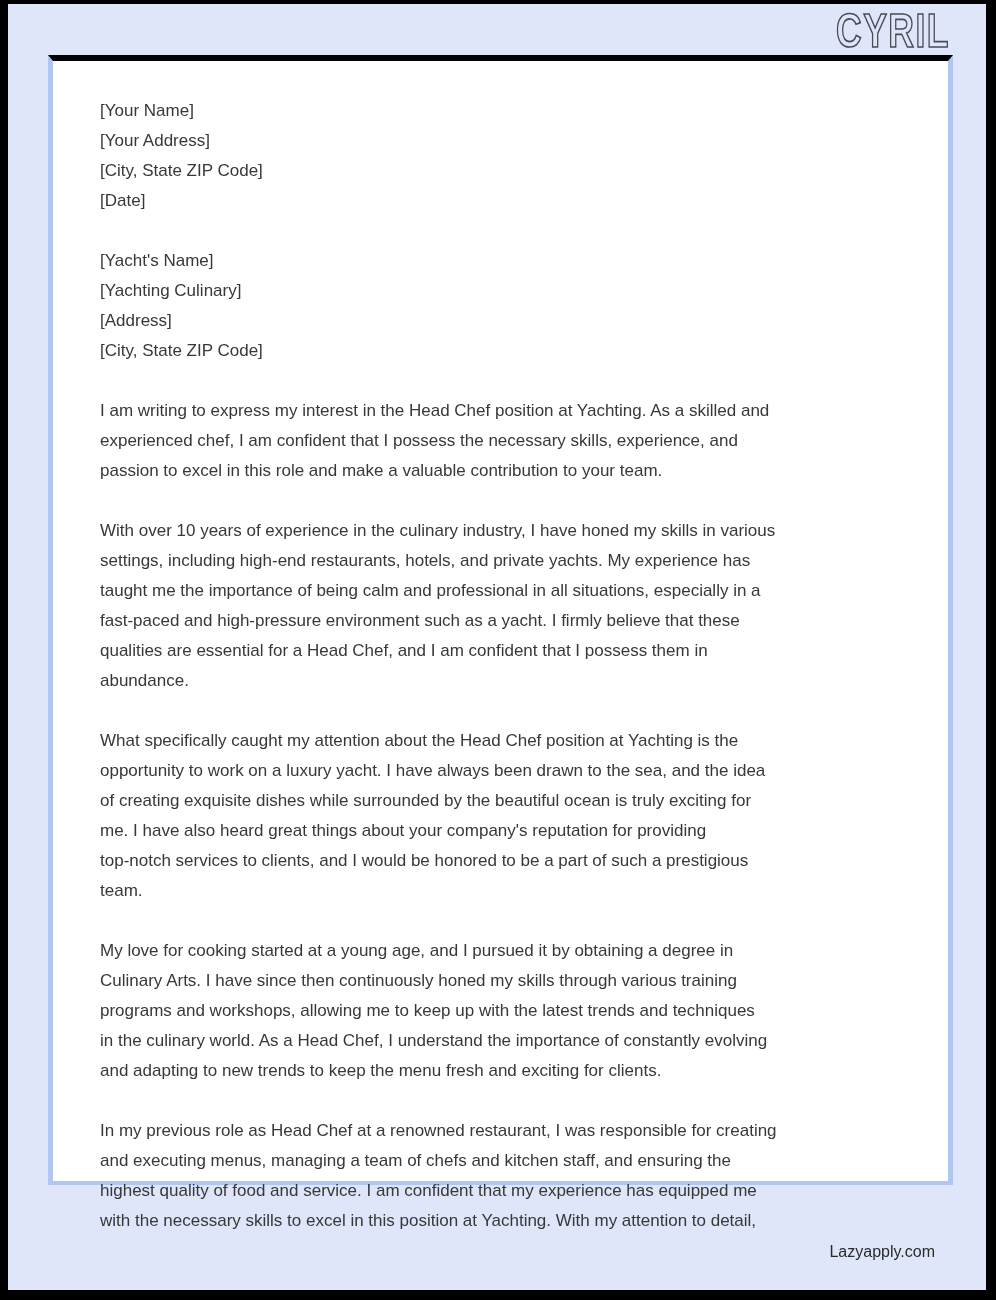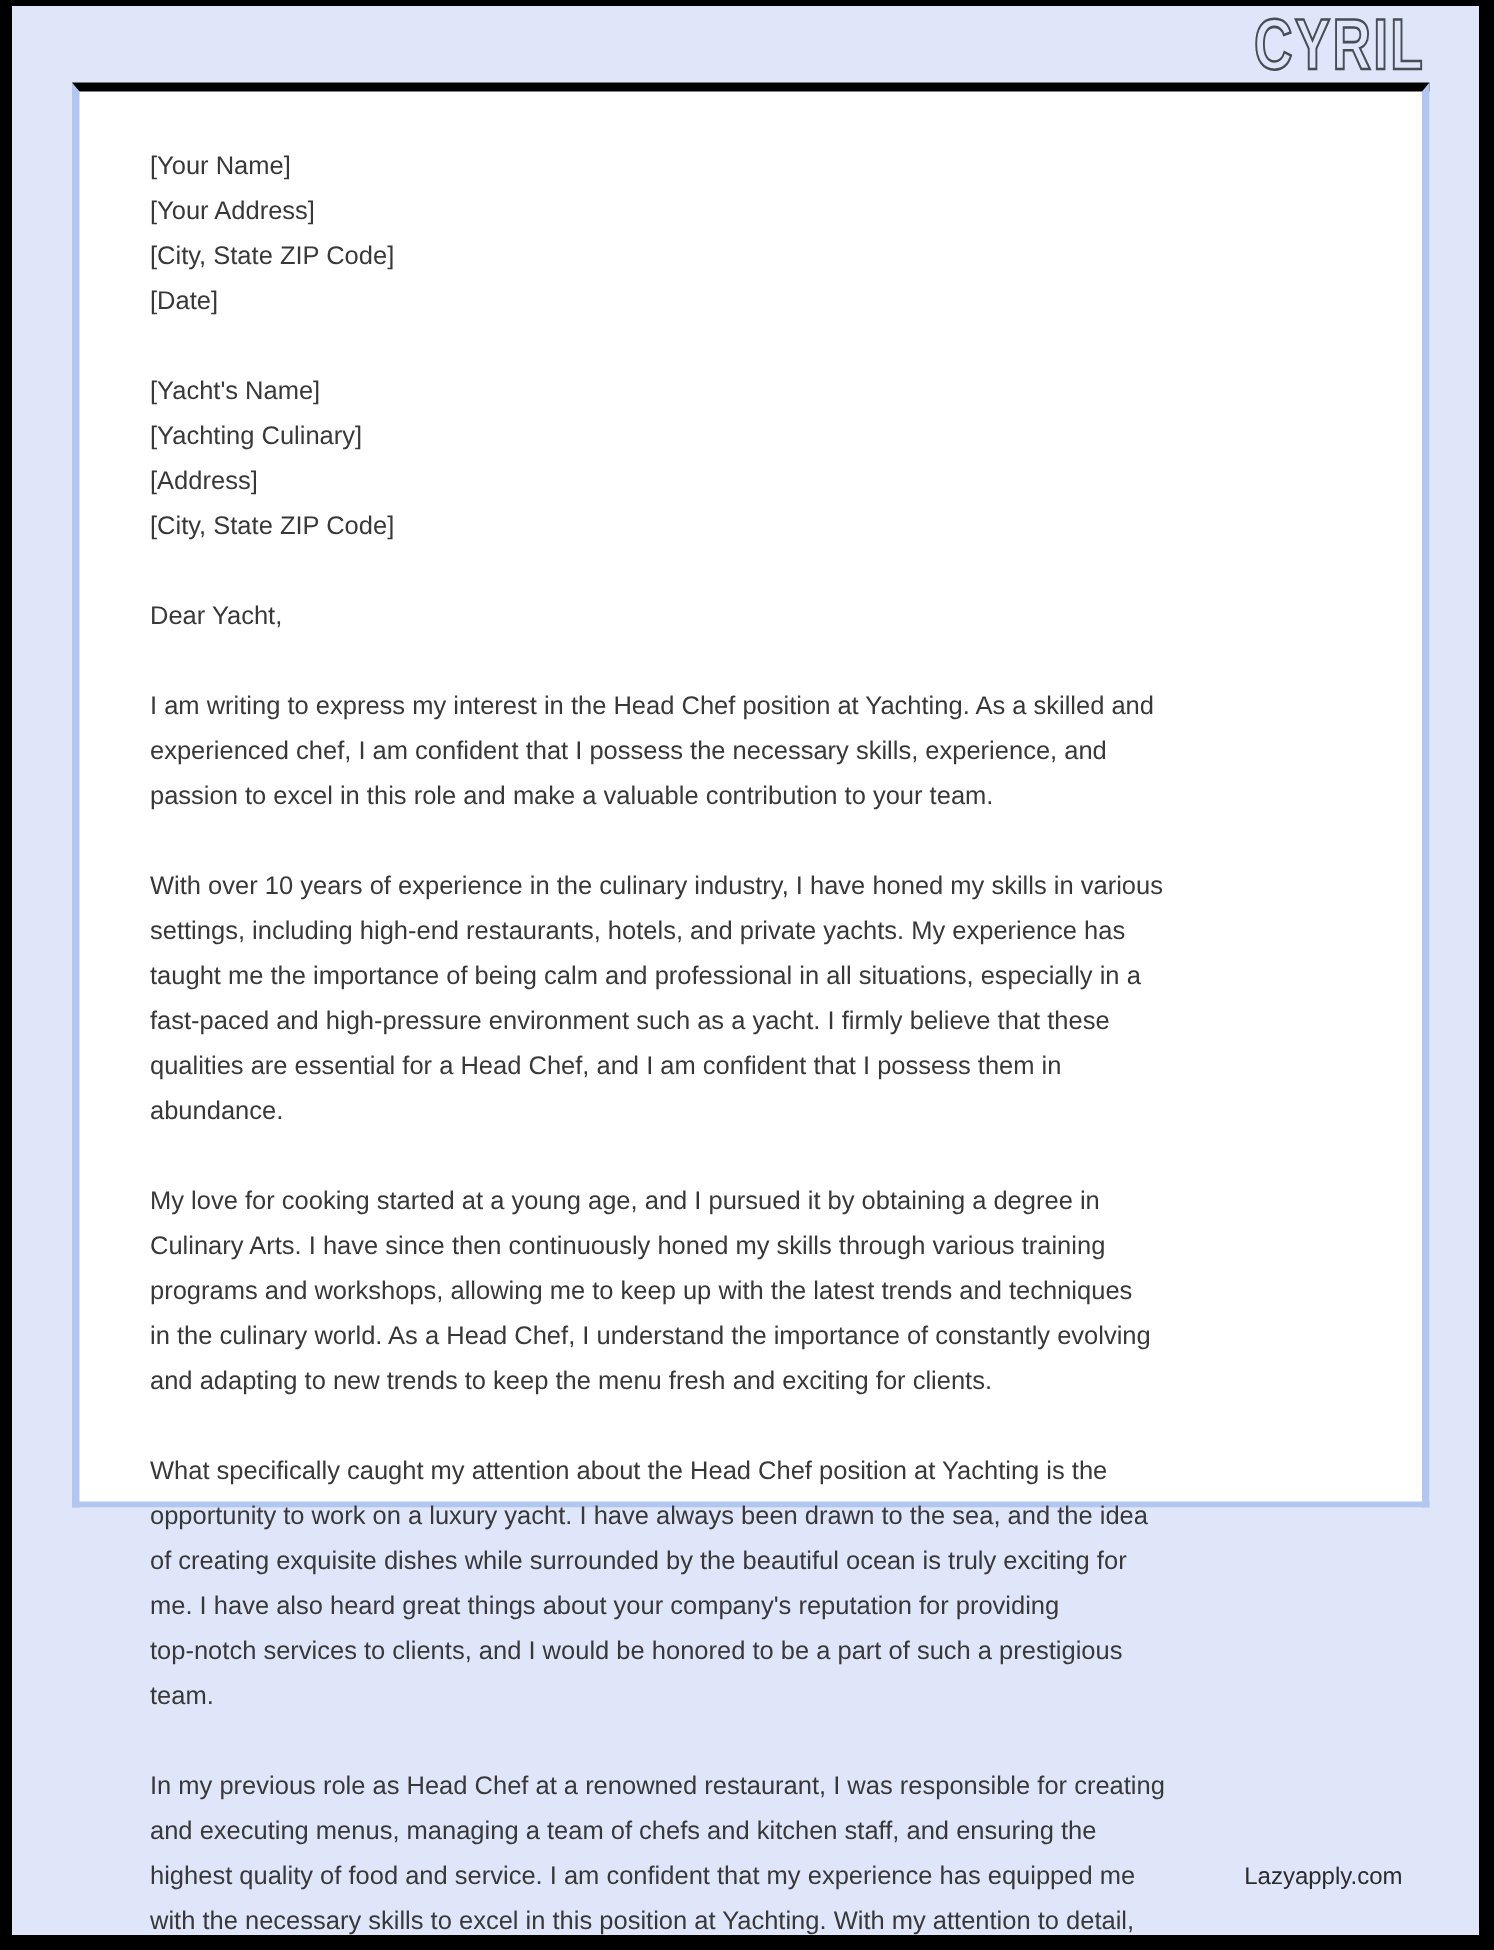--- a/index.html
+++ b/index.html
@@ -25,21 +25,21 @@
     letter-spacing: 2px;
     color: transparent;
     -webkit-text-stroke: 1.7px var(--logo_outline, #474c55);
     transform: scaleX(0.74);
     transform-origin: 100% 50%;
     white-space: nowrap;
   }
   .page {
     position: absolute;
     left: 40px; top: 51px;
-    width: 905px; height: 950px;
+    width: 905px; height: 1130px;
     box-sizing: border-box;
     background: var(--page, #ffffff);
     border-top: 6px solid var(--frame, #000000);
     border-left: 5px solid var(--page_border, #b2c7f0);
     border-right: 5px solid var(--page_border, #b2c7f0);
     border-bottom: 4px solid var(--page_border, #b2c7f0);
     overflow: visible;
   }
   .content {
     padding: 35px 20px 0 47px;
@@ -72,45 +72,44 @@
       <div class="block">[Your Name]
 [Your Address]
 [City, State ZIP Code]
 [Date]</div>
 
       <div class="block">[Yacht's Name]
 [Yachting Culinary]
 [Address]
 [City, State ZIP Code]</div>
 
-      <div class="block">Dear Yacht,</div>
 
       <div class="block">I am writing to express my interest in the Head Chef position at Yachting. As a skilled and
 experienced chef, I am confident that I possess the necessary skills, experience, and
 passion to excel in this role and make a valuable contribution to your team.</div>
 
       <div class="block">With over 10 years of experience in the culinary industry, I have honed my skills in various
 settings, including high-end restaurants, hotels, and private yachts. My experience has
 taught me the importance of being calm and professional in all situations, especially in a
 fast-paced and high-pressure environment such as a yacht. I firmly believe that these
 qualities are essential for a Head Chef, and I am confident that I possess them in
 abundance.</div>
 
-      <div class="block">My love for cooking started at a young age, and I pursued it by obtaining a degree in
-Culinary Arts. I have since then continuously honed my skills through various training
-programs and workshops, allowing me to keep up with the latest trends and techniques
-in the culinary world. As a Head Chef, I understand the importance of constantly evolving
-and adapting to new trends to keep the menu fresh and exciting for clients.</div>
-
       <div class="block">What specifically caught my attention about the Head Chef position at Yachting is the
 opportunity to work on a luxury yacht. I have always been drawn to the sea, and the idea
 of creating exquisite dishes while surrounded by the beautiful ocean is truly exciting for
 me. I have also heard great things about your company's reputation for providing
 top-notch services to clients, and I would be honored to be a part of such a prestigious
 team.</div>
+
+      <div class="block">My love for cooking started at a young age, and I pursued it by obtaining a degree in
+Culinary Arts. I have since then continuously honed my skills through various training
+programs and workshops, allowing me to keep up with the latest trends and techniques
+in the culinary world. As a Head Chef, I understand the importance of constantly evolving
+and adapting to new trends to keep the menu fresh and exciting for clients.</div>
 
       <div class="block">In my previous role as Head Chef at a renowned restaurant, I was responsible for creating
 and executing menus, managing a team of chefs and kitchen staff, and ensuring the
 highest quality of food and service. I am confident that my experience has equipped me
 with the necessary skills to excel in this position at Yachting. With my attention to detail,</div>
 
     </div>
   </div>
 
   <div class="watermark">Lazyapply.com</div>

